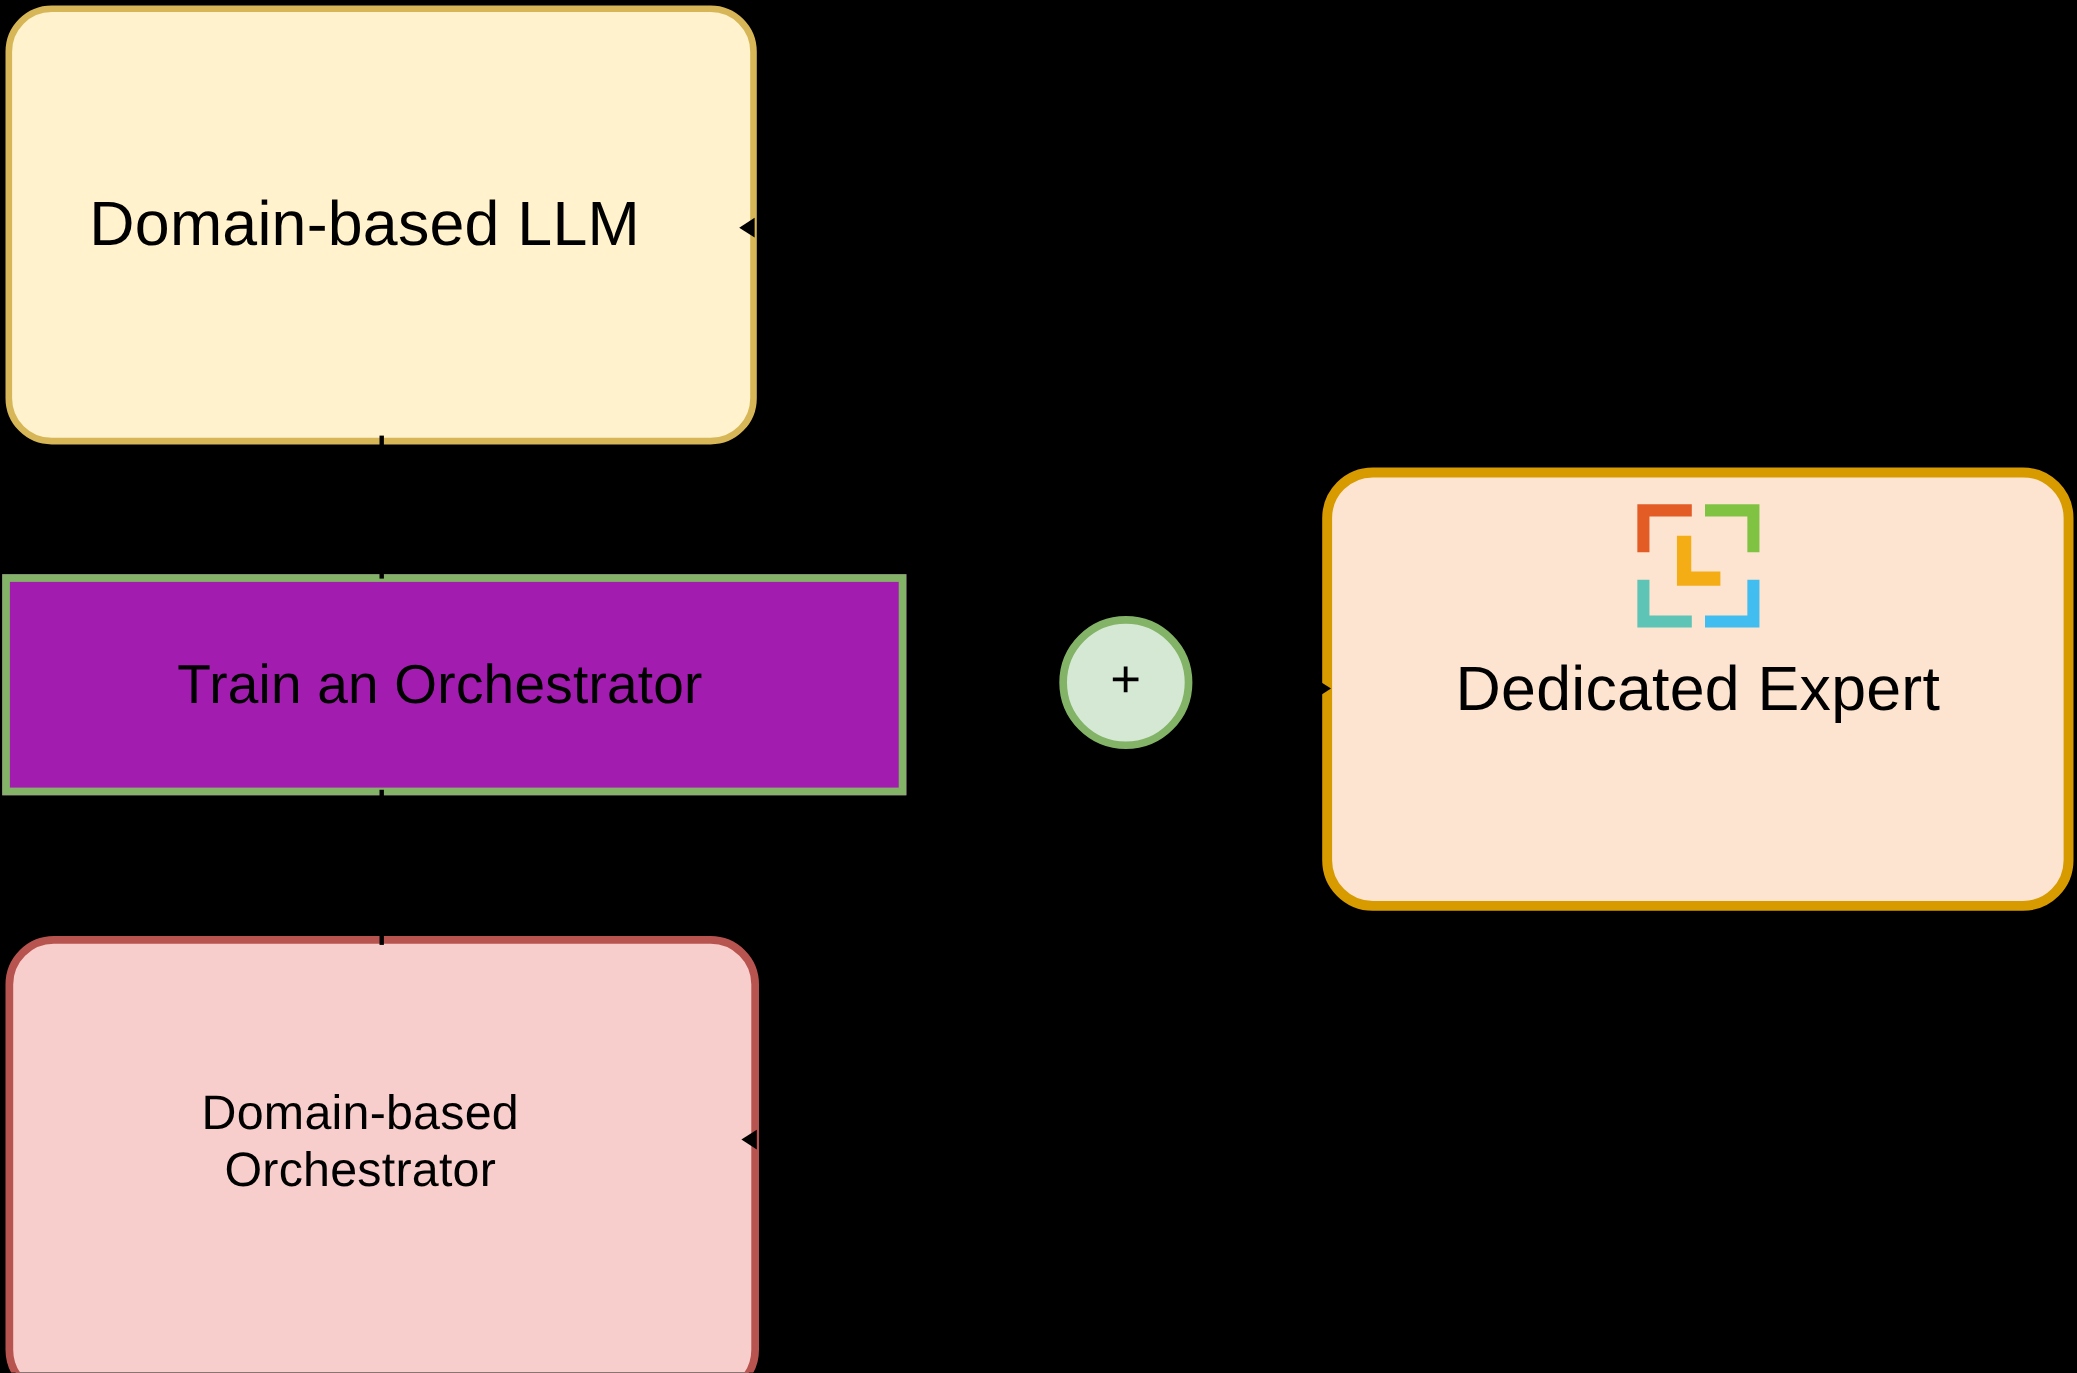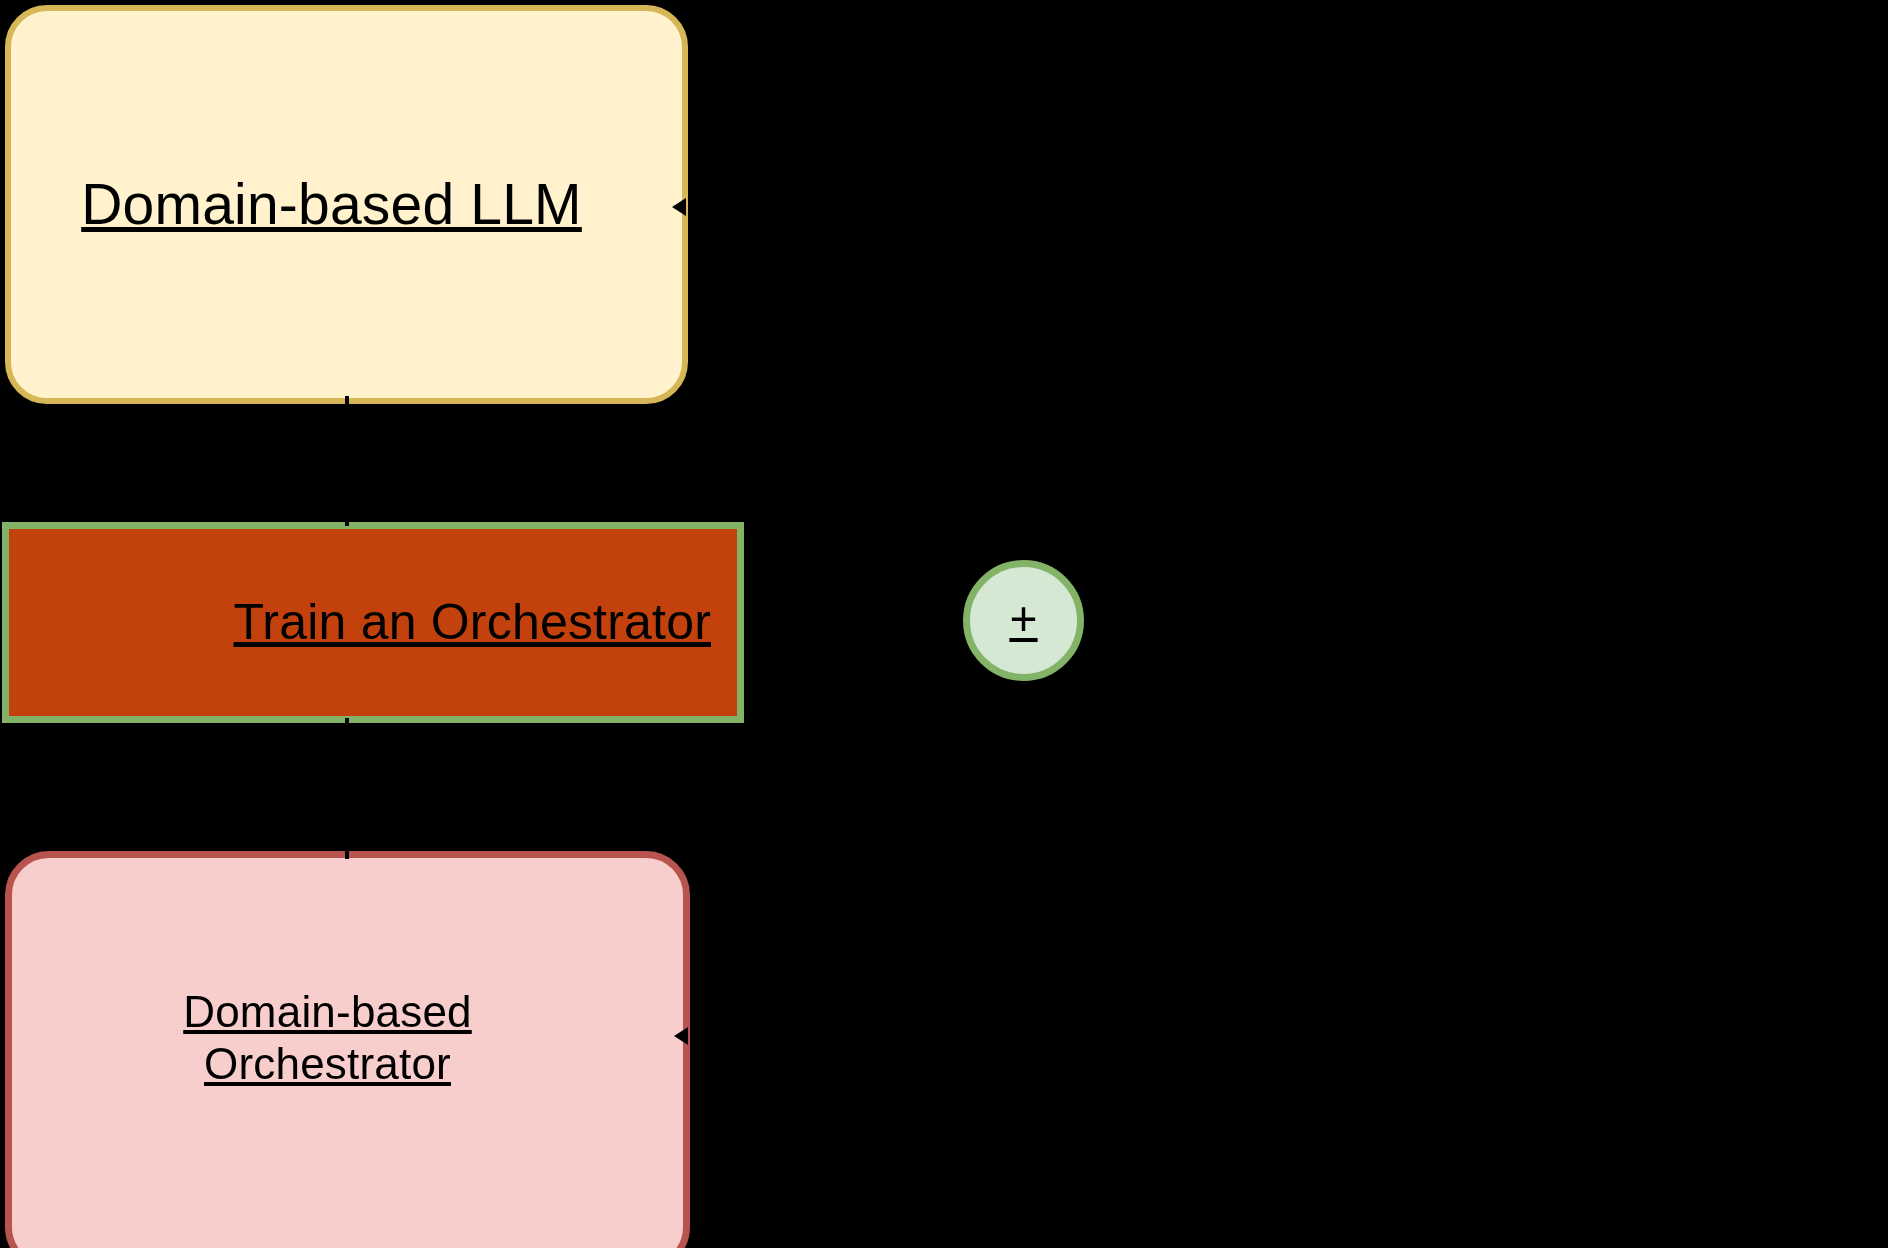--- a/index.html
+++ b/index.html
@@ -23,21 +23,20 @@
   .node {
     position: absolute;
     box-sizing: border-box;
     display: flex;
     align-items: center;
     justify-content: center;
     text-align: center;
     color: #000000;
     line-height: 1.18;
     letter-spacing: 0.2px;
-    text-decoration: underline;
   }
 
   
   #node-llm {
     left: 5px;
     top: 5px;
     width: 683px;
     height: 399px;
     background: #fff2cc;
     border: 6px solid #d6b656;
@@ -45,26 +44,25 @@
   }
   #node-llm .node-label {
     font-size: 57px;
     padding-right: 30px;
   }
 
   
   #node-train {
     left: 2px;
     top: 522px;
-    width: 742px;
+    width: 822px;
     height: 201px;
-    background: #c2410c;
+    background: #a21caf;
     border: 7px solid #82b366;
     border-radius: 0;
-    justify-content: flex-end;
   }
   #node-train .node-label {
     font-size: 50px;
     padding-right: 26px;
   }
 
   
   #node-orch {
     left: 5px;
     top: 851px;
@@ -170,15 +168,34 @@
     </span>
   </div>
   <div class="tick-v" style="left:345px; top:843px; height:16px;"></div>
   <div class="arrow arrow-left" style="left:674px; top:1027px;"></div>
 
   <div class="node" id="node-plus">
     <span class="node-label">+</span>
   </div>
   <div class="arrow arrow-right" style="left:1088px; top:612px;"></div>
 
+  <div class="node" id="node-expert">
+
+    <span class="logo">
+      <svg viewBox="0 0 116 117" width="116" height="117" xmlns="http://www.w3.org/2000/svg">
+
+        <path d="M8 46 L8 8 L52 8" fill="none" stroke="#e35b25" stroke-width="11" stroke-linecap="butt"></path>
+
+        <path d="M64 8 L108 8 L108 46" fill="none" stroke="#80c342" stroke-width="11" stroke-linecap="butt"></path>
+
+        <path d="M8 71 L8 109 L52 109" fill="none" stroke="#5ec4b6" stroke-width="11" stroke-linecap="butt"></path>
+
+        <path d="M64 109 L108 109 L108 71" fill="none" stroke="#41bdf0" stroke-width="11" stroke-linecap="butt"></path>
+
+        <path d="M45 31 L45 70 L78 70" fill="none" stroke="#f5ad15" stroke-width="13" stroke-linecap="butt"></path>
+      </svg>
+    </span>
+
+    <span class="node-label">Dedicated Expert</span>
+  </div>
   <div class="arrow arrow-right" style="left:1196px; top:617px;"></div>
 
 </div>
 
 </body></html>

